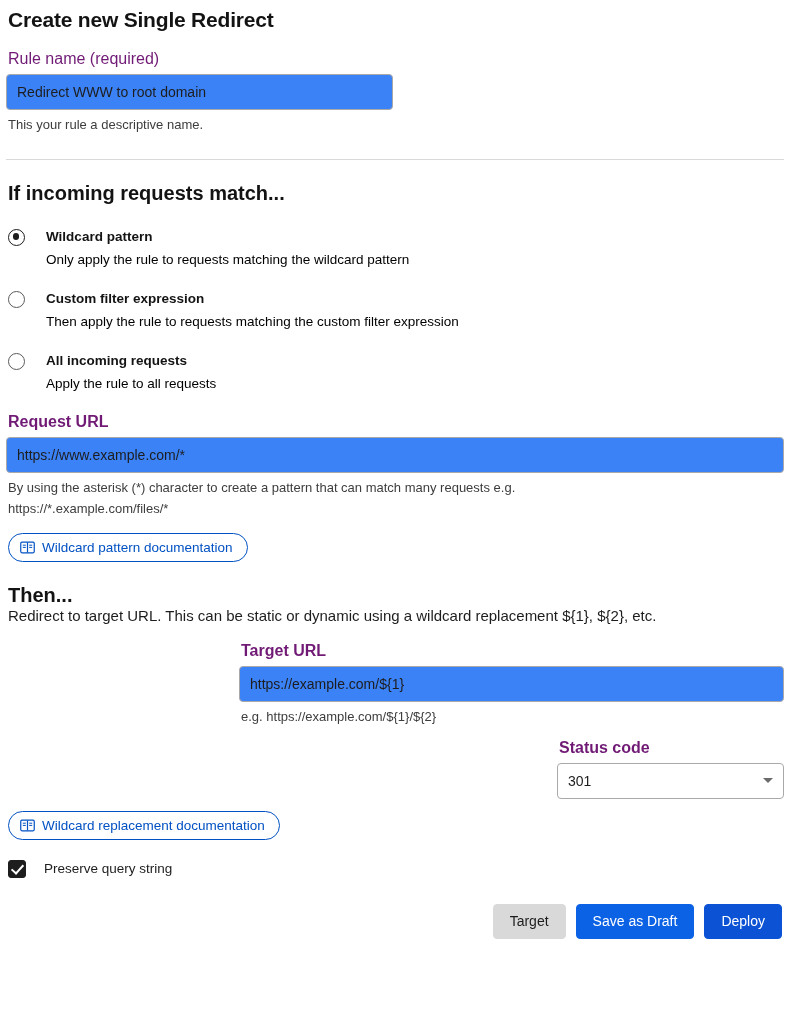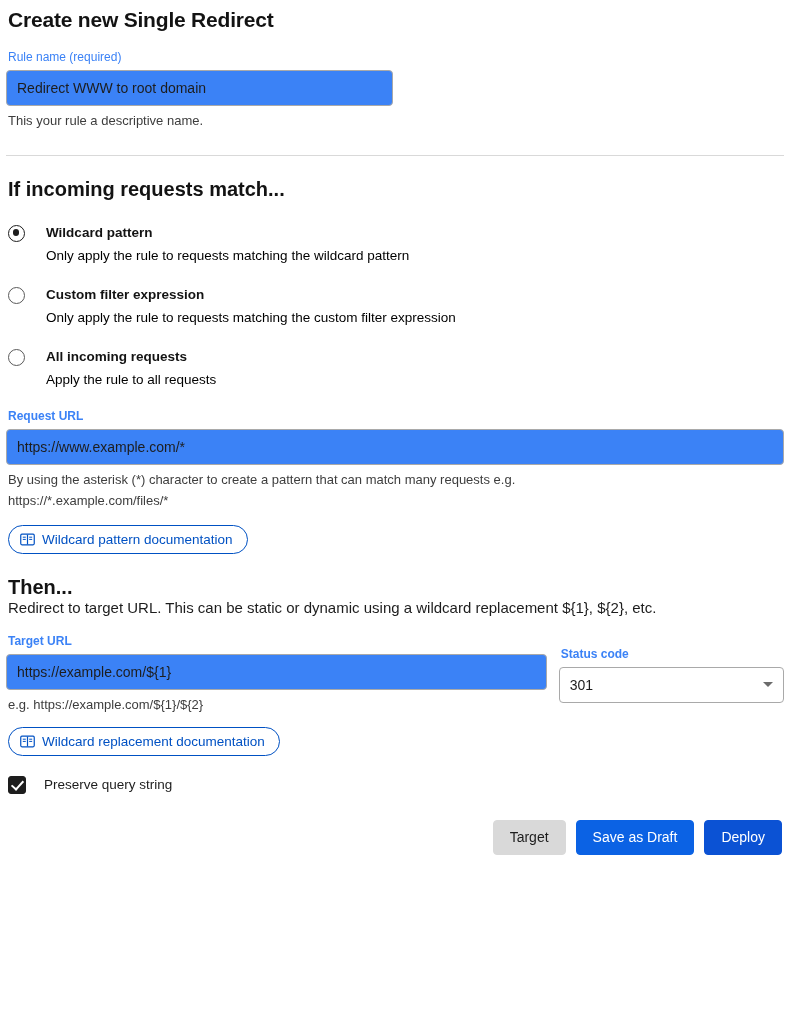--- a/index.html
+++ b/index.html
@@ -22,22 +22,22 @@
   }
   h1.page-title {
     font-size: 21px;
     font-weight: bold;
     margin: 8px 0 0 0;
     padding: 0 0 0 2px;
     letter-spacing: -0.2px;
     color: #131313;
   }
   .field-label {
-    font-size: 12px;
-    color: #3b82f6;
+    font-size: 16px;
+    color: #701a75;
     margin-top: 18px;
     margin-bottom: 6px;
     padding-left: 2px;
   }
   .field-label.bold { font-weight: bold; }
   .text-input {
     display: block;
     height: 36px;
     border: 1px solid #a9a9a9;
     border-radius: 4px;
@@ -124,21 +124,22 @@
   }
   .doc-pill svg { display: block; }
   .then-desc {
     font-size: 15px;
     color: #1d1d1d;
     padding-left: 2px;
   }
   .row-two {
     display: flex;
     gap: 12px;
-    align-items: center;
+    align-items: flex-end;
+    flex-direction: column;
   }
   .col-target { width: 545px; }
   .col-status { width: 227px; }
   .select-wrap { position: relative; width: 100%; }
   select.status-select {
     -webkit-appearance: none;
     appearance: none;
     width: 100%;
     height: 36px;
     border: 1px solid #a9a9a9;
@@ -242,21 +243,21 @@
       <span class="radio-text">
         <span class="radio-title">Wildcard pattern</span>
         <div class="radio-desc">Only apply the rule to requests matching the wildcard pattern</div>
       </span>
     </div>
 
     <div class="radio-row">
       <span class="radio-outer"></span>
       <span class="radio-text">
         <span class="radio-title">Custom filter expression</span>
-        <div class="radio-desc">Only apply the rule to requests matching the custom filter expression</div>
+        <div class="radio-desc">Then apply the rule to requests matching the custom filter expression</div>
       </span>
     </div>
 
     <div class="radio-row">
       <span class="radio-outer"></span>
       <span class="radio-text">
         <span class="radio-title">All incoming requests</span>
         <div class="radio-desc">Apply the rule to all requests</div>
       </span>
     </div>

